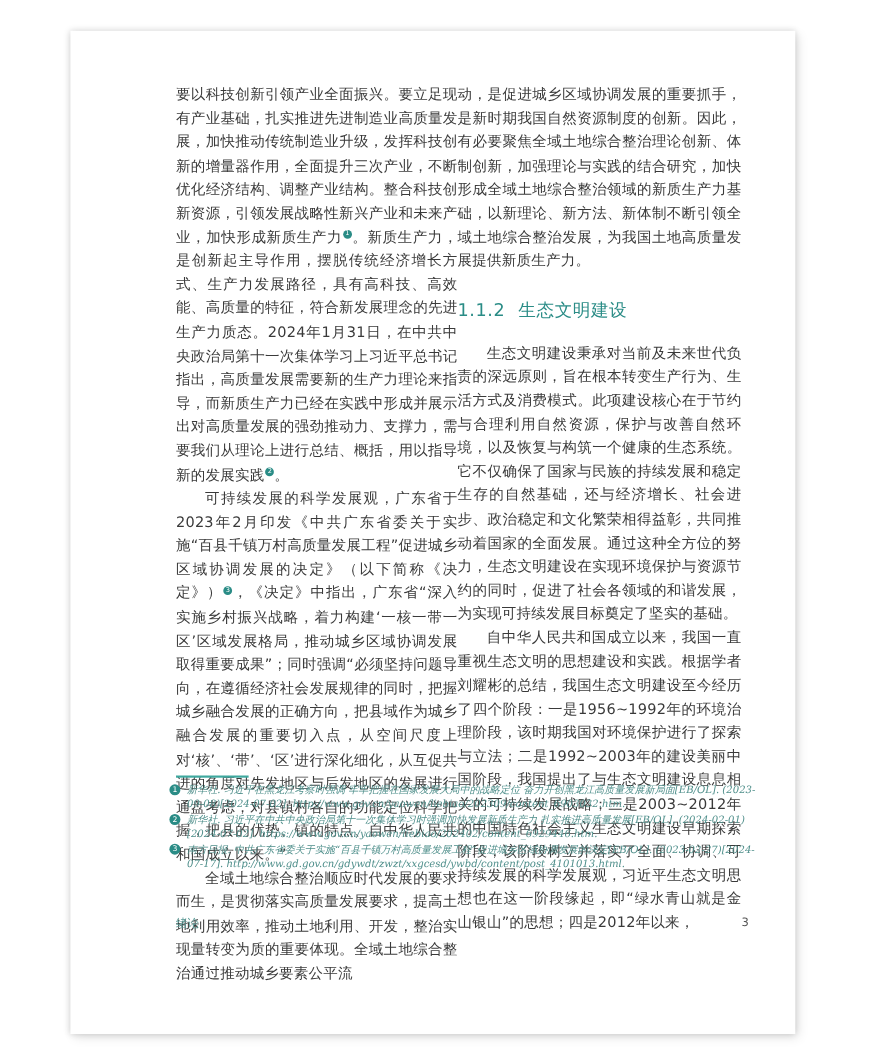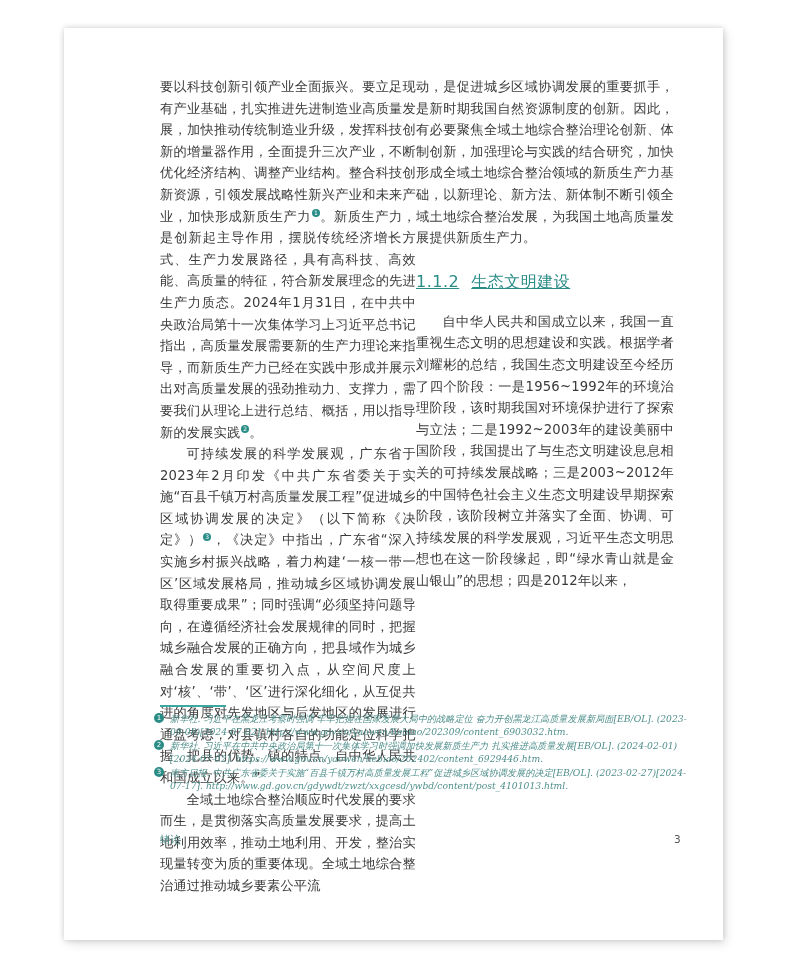--- a/index.html
+++ b/index.html
@@ -20,21 +20,21 @@
   .col.left { left:96px; }
   .col.right { left:352px; width:258px; }
   .col p { margin:0; }
   .col p.indent { text-indent:2em; }
   .sup {
     display:inline-block; width:8px; height:8px; border-radius:50%;
     background:#2a8c86; color:#fff; font-size:6px; line-height:8px; text-align:center;
     vertical-align:super; text-indent:0; margin-left:1px;
   }
   .heading {
-    color:#2a8c86; font-size:16px; line-height:22px; margin:22px 0 18px 0; letter-spacing:0.5px;text-decoration:underline;
+    color:#2a8c86; font-size:16px; line-height:22px; margin:22px 0 18px 0; letter-spacing:0.5px;
   }
   .heading .num { margin-right:12px; }
   .rule {
     position:absolute; left:96px; top:677px; width:66px; height:2px; background:#3ea89e;
   }
   .footnotes {
     position:absolute; left:90px; top:684px; width:540px;
     font-family:"DejaVu Serif", "Liberation Serif", serif;
     font-size:9.2px; line-height:13px; color:#4f8f8b;
   }
@@ -61,20 +61,21 @@
     <p><span>要以科技创新引领产业全面振兴。要立足现有产业基础，扎实推进先进制造业高质量发展，加快推动传统制造业升级，发挥科技创新的增量器作用，全面提升三次产业，不断优化经济结构、调整产业结构。整合科技创新资源，引领发展战略性新兴产业和未来产业，加快形成新质生产力</span><span class="sup">1</span><span>。新质生产力，是创新起主导作用，摆脱传统经济增长方式、生产力发展路径，具有高科技、高效能、高质量的特征，符合新发展理念的先进生产力质态。2024年1月31日，在中共中央政治局第十一次集体学习上习近平总书记指出，高质量发展需要新的生产力理论来指导，而新质生产力已经在实践中形成并展示出对高质量发展的强劲推动力、支撑力，需要我们从理论上进行总结、概括，用以指导新的发展实践</span><span class="sup">2</span><span>。</span></p>
     <p class="indent"><span>可持续发展的科学发展观，广东省于2023年2月印发《中共广东省委关于实施“百县千镇万村高质量发展工程”促进城乡区域协调发展的决定》（以下简称《决定》）</span><span class="sup">3</span><span>，《决定》中指出，广东省“深入实施乡村振兴战略，着力构建‘一核一带一区’区域发展格局，推动城乡区域协调发展取得重要成果”；同时强调“必须坚持问题导向，在遵循经济社会发展规律的同时，把握城乡融合发展的正确方向，把县域作为城乡融合发展的重要切入点，从空间尺度上对‘核’、‘带’、‘区’进行深化细化，从互促共进的角度对先发地区与后发地区的发展进行通盘考虑，对县镇村各自的功能定位科学把握，把县的优势、镇的特点、自中华人民共和国成立以来。”</span></p>
     <p class="indent"><span>全域土地综合整治顺应时代发展的要求而生，是贯彻落实高质量发展要求，提高土地利用效率，推动土地利用、开发，整治实现量转变为质的重要体现。全域土地综合整治通过推动城乡要素公平流</span></p>
   </div>
 
   <div class="col right">
     <p>动，是促进城乡区域协调发展的重要抓手，是新时期我国自然资源制度的创新。因此，有必要聚焦全域土地综合整治理论创新、体制创新，加强理论与实践的结合研究，加快形成全域土地综合整治领域的新质生产力基础，以新理论、新方法、新体制不断引领全域土地综合整治发展，为我国土地高质量发展提供新质生产力。</p>
     <div class="heading">
       <span class="num">1.1.2</span><span>生态文明建设</span>
     </div>
+    <p class="indent">生态文明建设秉承对当前及未来世代负责的深远原则，旨在根本转变生产行为、生活方式及消费模式。此项建设核心在于节约与合理利用自然资源，保护与改善自然环境，以及恢复与构筑一个健康的生态系统。它不仅确保了国家与民族的持续发展和稳定生存的自然基础，还与经济增长、社会进步、政治稳定和文化繁荣相得益彰，共同推动着国家的全面发展。通过这种全方位的努力，生态文明建设在实现环境保护与资源节约的同时，促进了社会各领域的和谐发展，为实现可持续发展目标奠定了坚实的基础。</p>
     <p class="indent">自中华人民共和国成立以来，我国一直重视生态文明的思想建设和实践。根据学者刘耀彬的总结，我国生态文明建设至今经历了四个阶段：一是1956~1992年的环境治理阶段，该时期我国对环境保护进行了探索与立法；二是1992~2003年的建设美丽中国阶段，我国提出了与生态文明建设息息相关的可持续发展战略；三是2003~2012年的中国特色社会主义生态文明建设早期探索阶段，该阶段树立并落实了全面、协调、可持续发展的科学发展观，习近平生态文明思想也在这一阶段缘起，即“绿水青山就是金山银山”的思想；四是2012年以来，</p>
   </div>
 
   <div class="rule"></div>
 
   <div class="footnotes">
     <div class="fn">
       <span class="mark">1</span>
       <span class="txt">新华社. 习近平在黑龙江考察时强调 牢牢把握在国家发展大局中的战略定位 奋力开创黑龙江高质量发展新局面[EB/OL]. (2023-09-08)[2024-07-02]. http://www.gov.cn/yaowen/liebiao/202309/content_6903032.htm.</span>
     </div>

